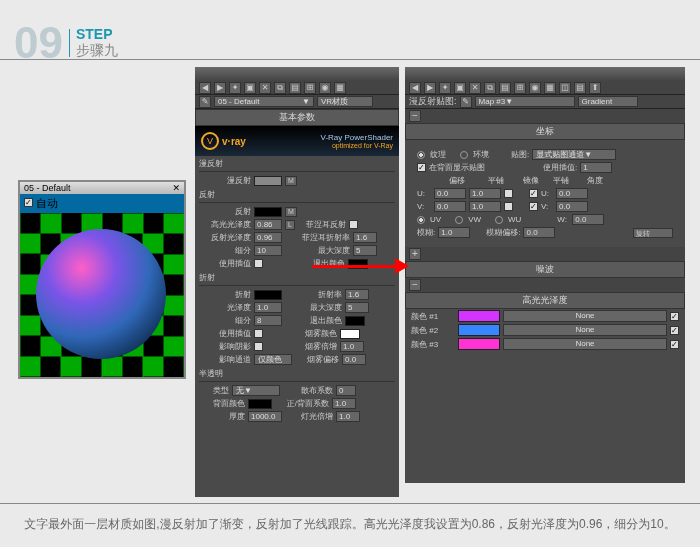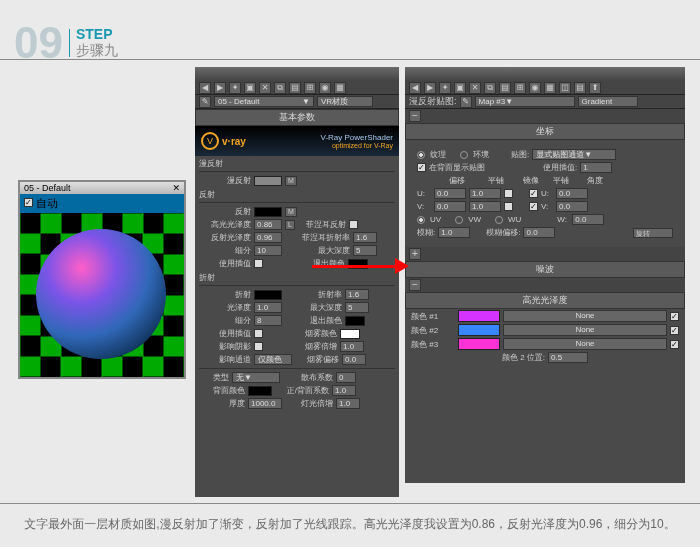--- a/index.html
+++ b/index.html
@@ -222,20 +222,21 @@
     <span class="lbl" style="width:50px">影响通道</span>
     <div class="dropdown" style="width:38px">
           <span>仅颜色</span>
         </div>
     <span class="lbl" style="width:44px">烟雾偏移</span>
     <span class="spinner" style="width:24px">
           <span>0.0</span>
         </span>
   </div>
 
+  <div class="group-label">半透明</div>
   <hr class="groove">
   <div class="row">
     <span class="lbl" style="width:28px">类型</span>
     <div class="dropdown" style="width:48px">
           <span>无</span>
           <span>▼</span>
         </div>
     <span class="lbl" style="width:50px">散布系数</span>
     <span class="spinner" style="width:20px">
           <span>0</span>
@@ -406,26 +407,20 @@
     <span class="color-swatch" style="background:#3786ff"></span>
     <span class="none-btn">None</span>
     <span class="checkbox checked"></span>
   </div>
   <div class="row">
     <span style="width:44px">颜色 #3</span>
     <span class="color-swatch" style="background:#ff33d5"></span>
     <span class="none-btn">None</span>
     <span class="checkbox checked"></span>
   </div>
-  <div class="row" style="justify-content:center">
-    <span>颜色 2 位置:</span>
-    <span class="spinner" style="width:40px">
-          <span>0.5</span>
-        </span>
-  </div>
 </div>
 
 <div class="arrow"></div>
 
 </div>
 
 <div class="hr-line" style="bottom:43px"></div>
 <div class="footer-text">文字最外面一层材质如图,漫反射加了渐变，反射加了光线跟踪。高光光泽度我设置为0.86，反射光泽度为0.96，细分为10。</div>
 
 </body></html>

